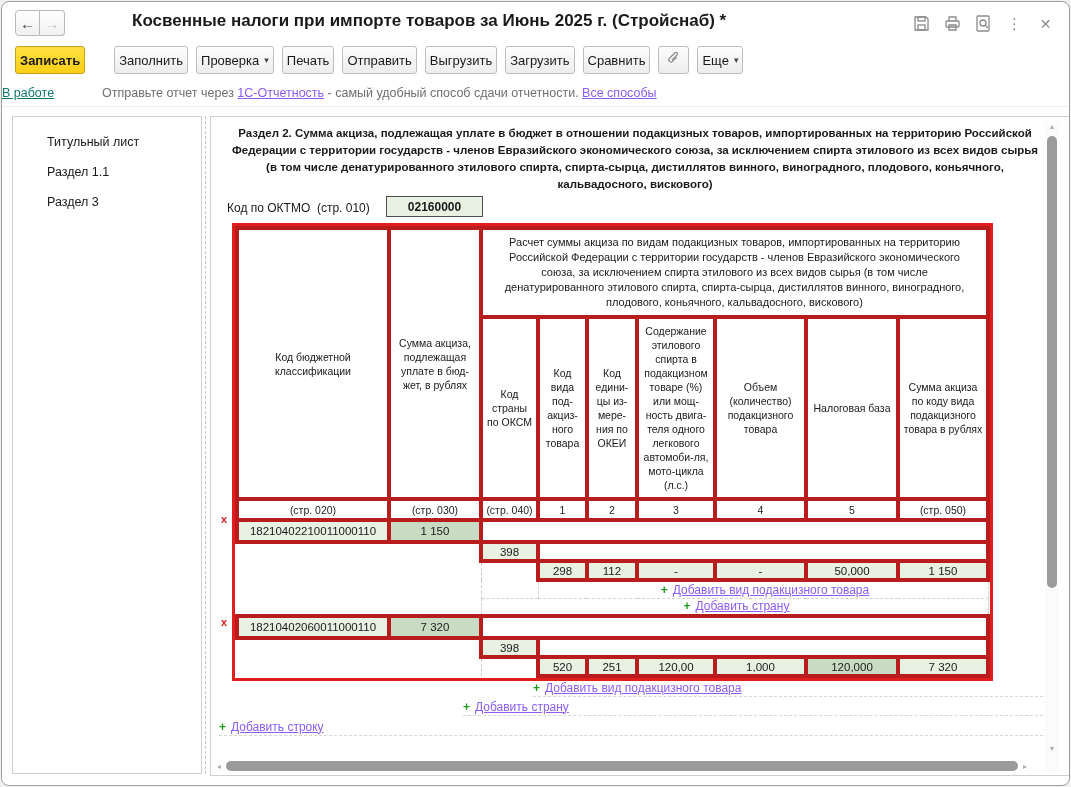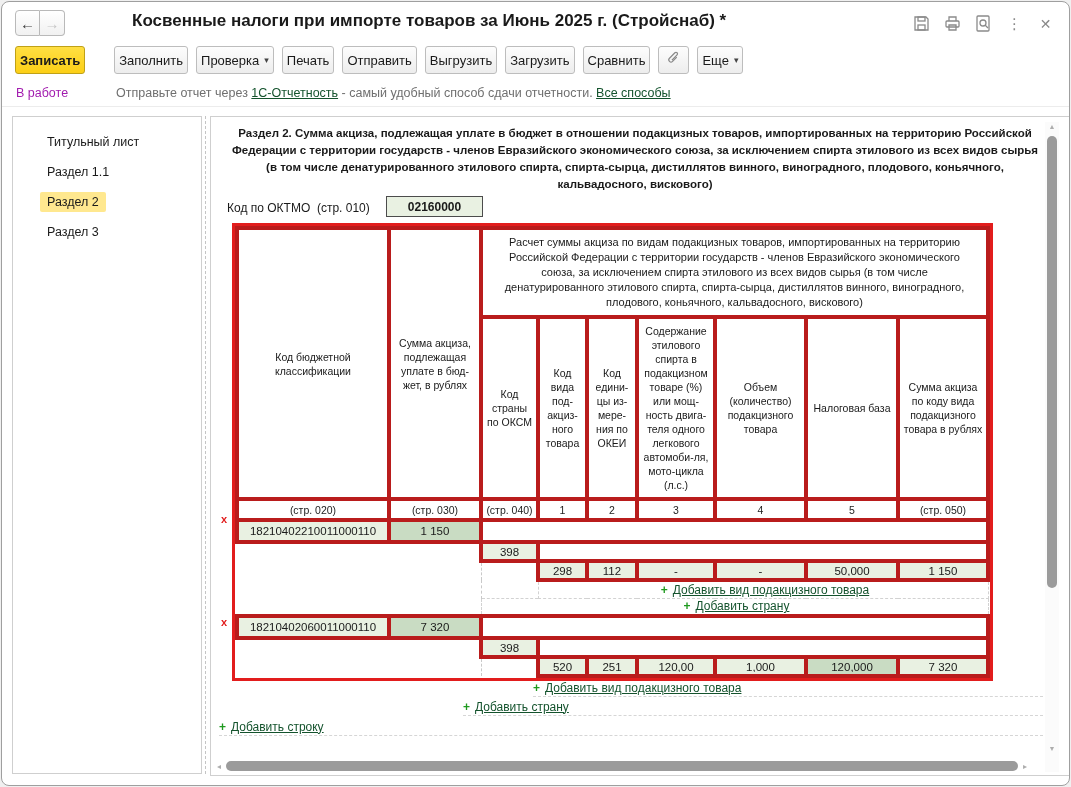--- a/index.html
+++ b/index.html
@@ -27,23 +27,23 @@
          border-radius:3px; font-size:13px; display:inline-flex; align-items:center; gap:5px; cursor:pointer; white-space:nowrap; }
   .btn.primary { background:linear-gradient(#ffdf43,#fccf16); border-color:#c0a117; font-weight:bold; margin-right:21px; }
   .btn + .btn { margin-left:8px; }
   .caret { font-size:9px; color:#444; }
   .clipbtn { width:31px; padding:0; justify-content:center; margin-left:12px; }
   .morebtn { margin-left:auto; }
 
   
   .statusrow { position:absolute; left:0; top:78px; width:100%; height:27px; display:flex; align-items:center;
                border-bottom:1px solid #ececec; font-size:12.5px; }
-  .statelink { margin-left:14px; color:#a21caf; cursor:pointer; }
+  .statelink { color:#0f766e; text-decoration:underline; cursor:pointer; }
   .statusmsg { margin-left:48px; color:#6f6f6f; }
-  a.blue { color:#14532d; text-decoration:underline; cursor:pointer; }
+  a.blue { color:#8b5cf6; text-decoration:underline; cursor:pointer; }
 
   
   .sidebar { position:absolute; left:10px; top:114px; width:190px; height:658px; border:1px solid #cfcfcf; background:#fff; padding-top:10px; }
   .sideitem { height:30px; display:flex; align-items:center; padding-left:27px; font-size:12.5px; cursor:pointer; }
   .sideitem span { padding:3px 7px; border-radius:2px; }
   .sideitem.active span { background:#ffe88f; }
   .splitter { position:absolute; left:203px; top:114px; height:658px; width:0; border-left:1px dashed #c4c4c4; }
   .mainpanel { position:absolute; left:208px; top:114px; width:1012px; height:660px; border:1px solid #cfcfcf; background:#fff; }
 
   
@@ -171,23 +171,20 @@
     </span>
   </div>
 
   <div class="sidebar">
     <div class="sideitem">
         <span>Титульный лист</span>
       </div>
     <div class="sideitem">
         <span>Раздел 1.1</span>
       </div>
-    <div class="sideitem active">
-        <span>Раздел 2</span>
-      </div>
     <div class="sideitem">
         <span>Раздел 3</span>
       </div>
   </div>
   <div class="splitter"></div>
 
   <div class="mainpanel">
 
     <div class="sectitle">Раздел 2. Сумма акциза, подлежащая уплате в бюджет в отношении подакцизных товаров, импортированных на территорию Российской Федерации с территории государств - членов Евразийского экономического союза, за исключением спирта этилового из всех видов сырья (в том числе денатурированного этилового спирта, спирта-сырца, дистиллятов винного, виноградного, плодового, коньячного, кальвадосного, вискового)</div>
 

